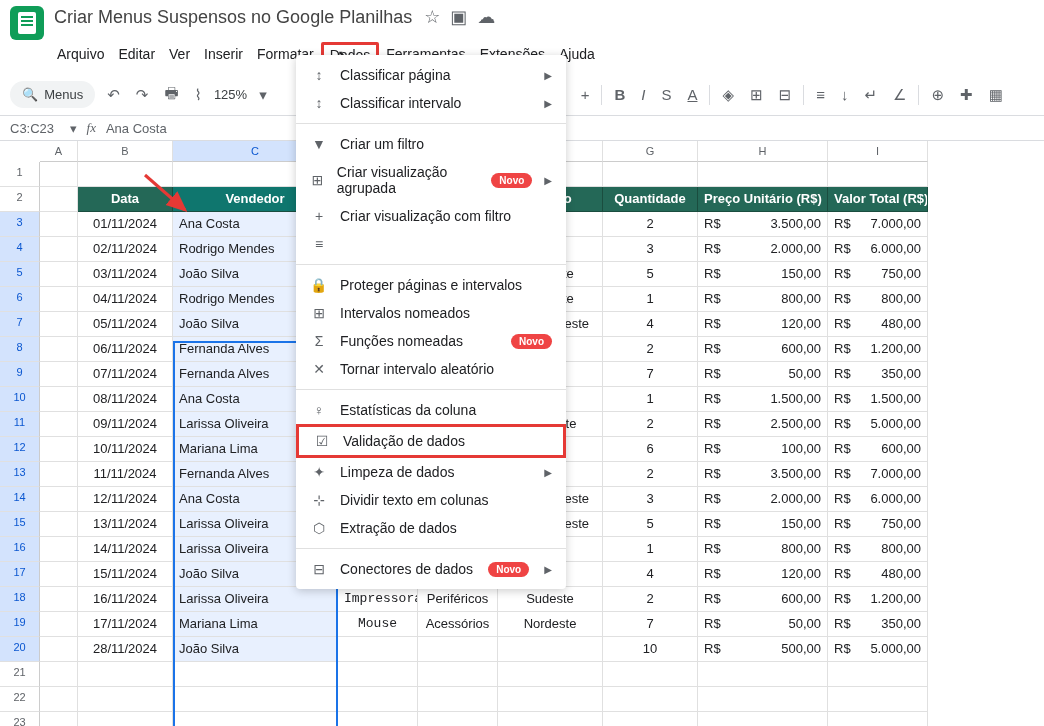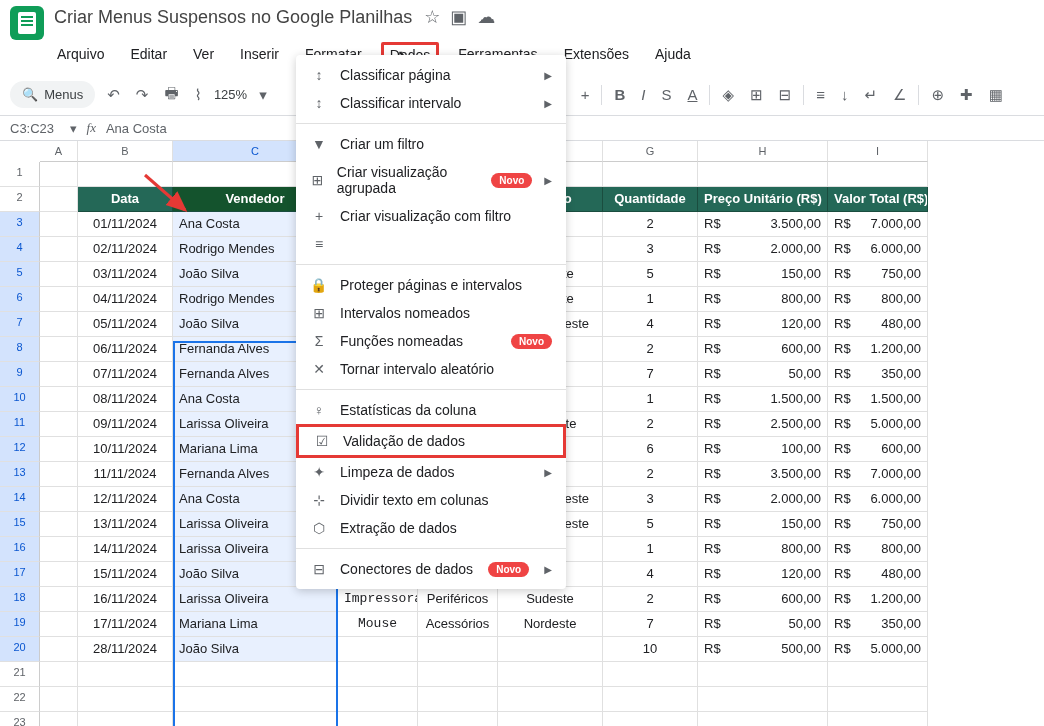--- a/index.html
+++ b/index.html
@@ -5,41 +5,41 @@
 * { margin: 0; padding: 0; box-sizing: border-box; font-family: Arial, sans-serif; }
 body { background: #fff; font-size: 13px; color: #202124; overflow: hidden; width: 1044px; height: 726px; position: relative; }
 .topbar { display: flex; align-items: flex-start; padding: 6px 10px 0 10px; gap: 10px; }
 .logo { width: 34px; height: 34px; background: #0f9d58; border-radius: 6px; display: flex; align-items: center; justify-content: center; }
 .logo-inner { width: 18px; height: 22px; background: #fff; border-radius: 2px; position: relative; }
 .logo-inner::before { content: ''; position: absolute; top: 4px; left: 3px; right: 3px; height: 2px; background: #0f9d58; box-shadow: 0 4px 0 #0f9d58, 0 8px 0 #0f9d58; }
 .title-area { flex: 1; }
 .doc-title { font-size: 18px; color: #444; display: flex; align-items: center; gap: 12px; }
 .title-icons { display: flex; gap: 10px; color: #5f6368; }
 .title-icons span { cursor: pointer; }
-.menubar { display: flex; gap: 12px; padding: 2px 50px 6px 50px; font-size: 14px; color: #202124; }
+.menubar { display: flex; gap: 0; padding: 2px 50px 6px 50px; font-size: 14px; color: #202124; }
 .menubar-item { padding: 4px 7px; border-radius: 4px; cursor: pointer; }
 .highlight-red { border: 3px solid #e53935; border-radius: 2px; padding: 2px 6px !important; }
 .toolbar { display: flex; align-items: center; gap: 8px; padding: 4px 10px; border-bottom: 1px solid #dadce0; }
 .menus-btn { display: flex; align-items: center; gap: 6px; padding: 6px 12px; border-radius: 20px; background: #f1f3f4; font-size: 13px; color: #3c4043; }
 .tool-icon { color: #5f6368; font-size: 15px; padding: 4px; cursor: pointer; }
 .toolbar-divider { width: 1px; height: 20px; background: #dadce0; }
 .zoom { font-size: 13px; color: #3c4043; }
 .formula-bar { display: flex; align-items: center; padding: 4px 10px; border-bottom: 1px solid #dadce0; gap: 10px; font-size: 13px; color: #5f6368; }
 .cell-ref { width: 50px; }
 .fx { font-style: italic; font-family: serif; }
 .grid { position: relative; }
 .col-headers { display: flex; margin-left: 40px; }
 .col-header { border-right: 1px solid #e0e0e0; border-bottom: 1px solid #ccc; text-align: center; font-size: 11px; color: #5f6368; padding: 4px 0; background: #fff; }
 .row { display: flex; }
 .row-header { width: 40px; border-right: 1px solid #ccc; border-bottom: 1px solid #e0e0e0; text-align: center; font-size: 11px; color: #5f6368; padding: 4px 0; background: #fff; }
 .row-header.sel { background: #d3e3fd; color: #0b57d0; }
 .cell { border-right: 1px solid #e0e0e0; border-bottom: 1px solid #e0e0e0; padding: 4px 6px; font-size: 13px; height: 25px; overflow: hidden; white-space: nowrap; }
 .hdr-cell { background: #246857; color: #fff; font-weight: bold; text-align: center; border-right: 1px solid #1a4d3f; border-bottom: 1px solid #1a4d3f; }
 .sel-col { background: #e8f0fe; }
-.sel-col.hdr-cell { background: #14532d; }
+.sel-col.hdr-cell { background: #0f766e; }
 .w-a { width: 38px; } .w-b { width: 95px; } .w-c { width: 165px; } .w-d { width: 80px; font-family: Liberation Mono, monospace; } .w-e { width: 80px; } .w-f { width: 105px; } .w-g { width: 95px; } .w-h { width: 130px; } .w-i { width: 100px; } .num-c { text-align: center; }
 .currency { display: flex; justify-content: space-between; }
 .dropdown { position: absolute; left: 296px; top: 55px; width: 270px; background: #fff; border-radius: 4px; box-shadow: 0 2px 10px rgba(0,0,0,0.2); z-index: 100; padding: 6px 0; }
 .dd-item { display: flex; align-items: center; gap: 12px; padding: 6px 14px; font-size: 14px; color: #202124; cursor: pointer; position: relative; }
 .dd-icon { width: 18px; text-align: center; color: #5f6368; font-size: 14px; }
 .dd-sep { height: 1px; background: #e0e0e0; margin: 6px 0; }
 .dd-arrow { margin-left: auto; color: #5f6368; font-size: 10px; }
 .badge-novo { background: #ef4444; color: #fff; font-size: 10px; padding: 2px 8px; border-radius: 10px; font-weight: bold; margin-left: auto; }
 .dd-highlight { border: 3px solid #e53935; }
 .arrow-annotation { position: absolute; left: 140px; top: 170px; z-index: 50; pointer-events: none; }

